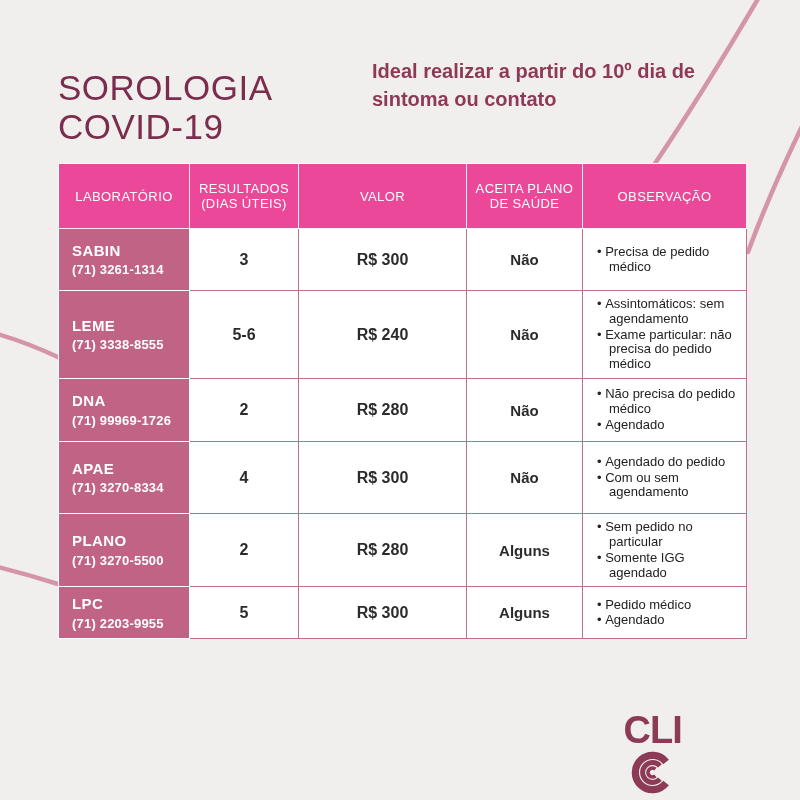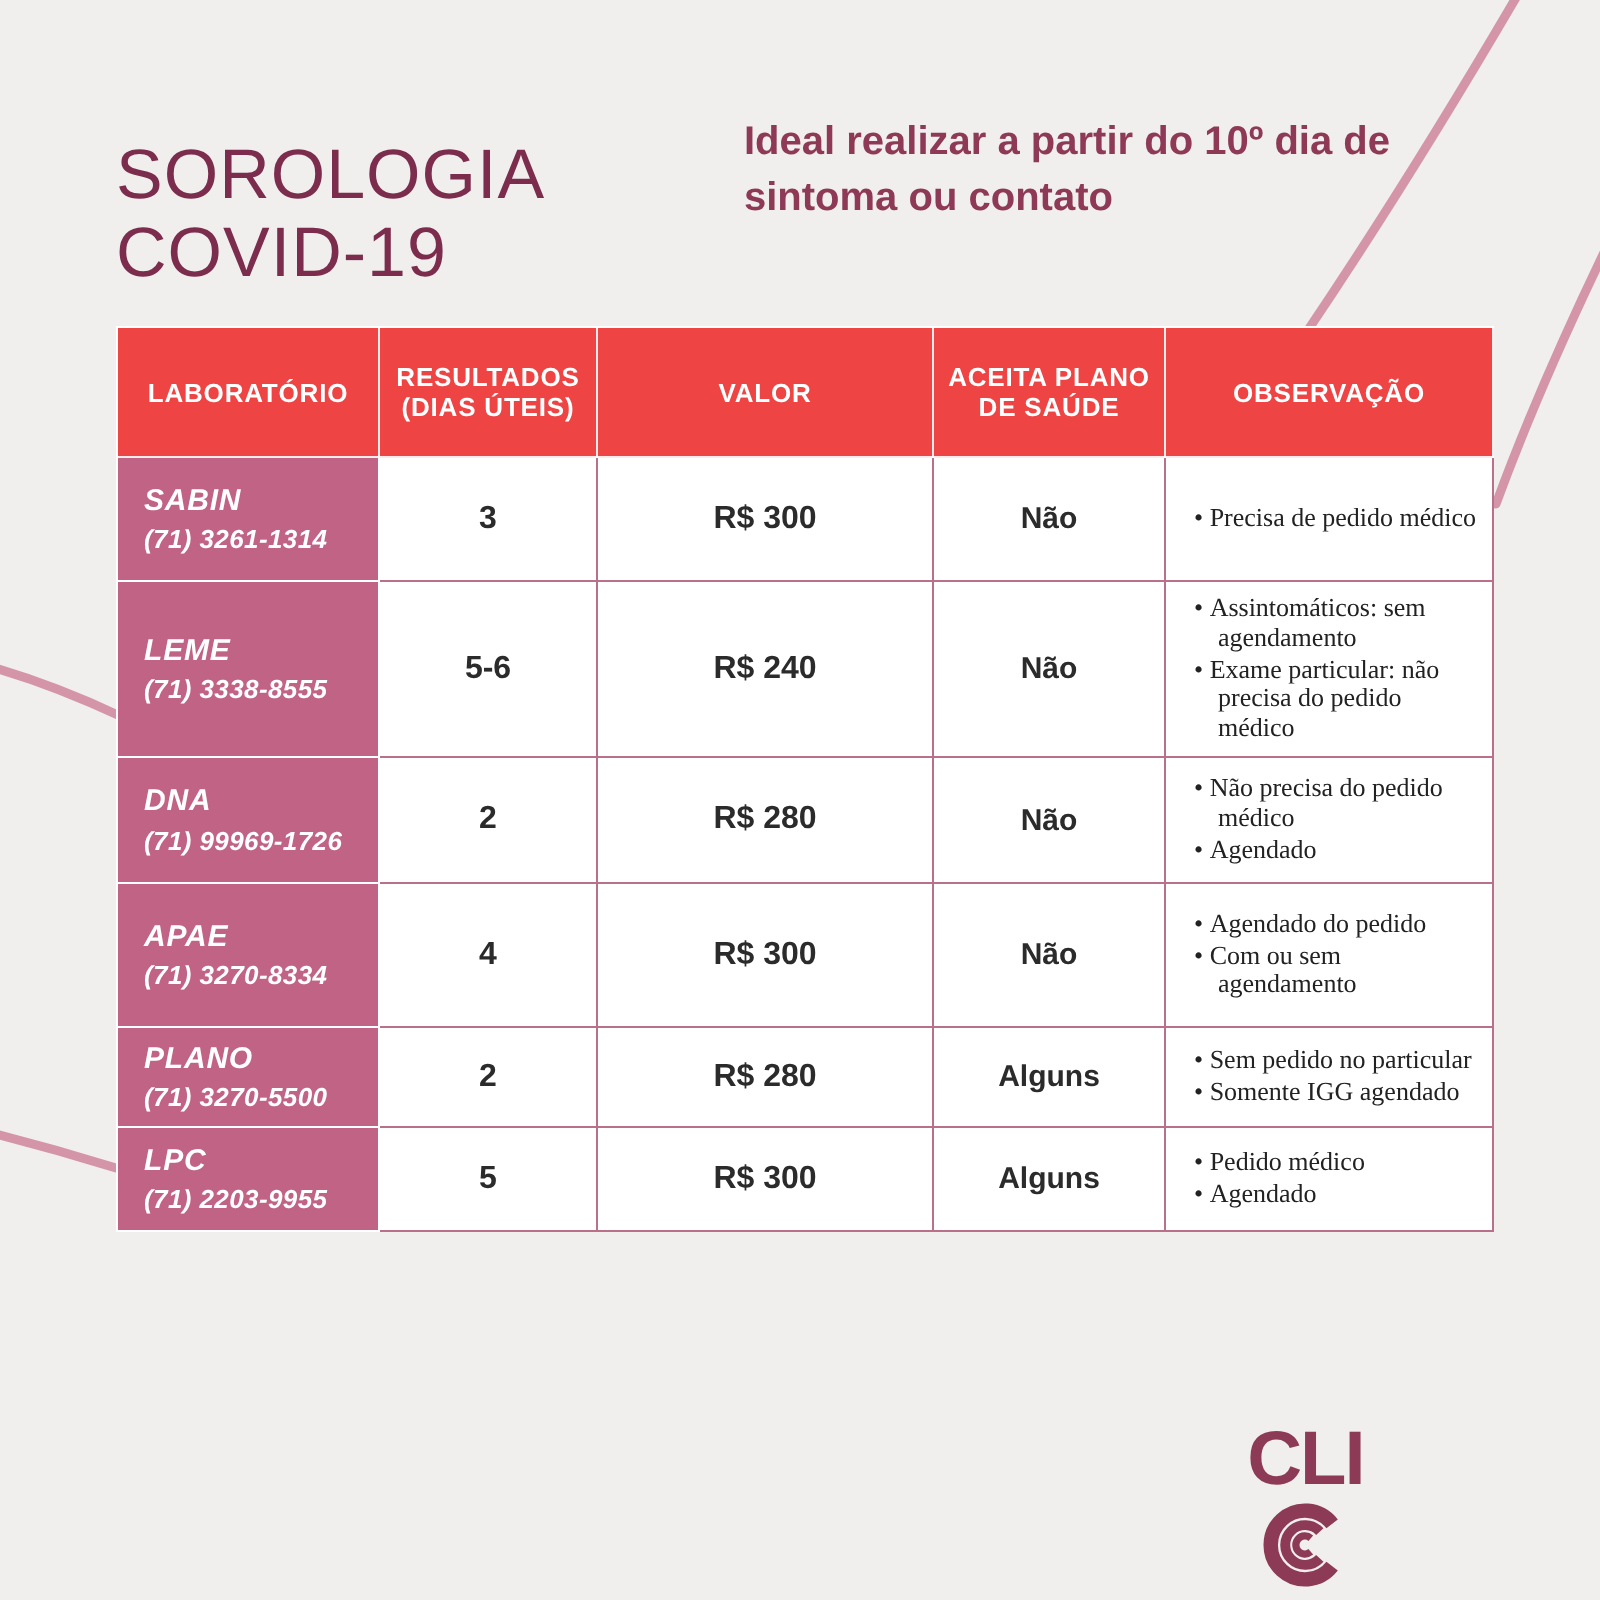--- a/index.html
+++ b/index.html
@@ -22,50 +22,50 @@
   .subtitle {
     position: absolute; left: 372px; top: 57px; width: 362px; z-index: 1;
     color: #8e3a57; font-size: 20px; font-weight: bold; line-height: 1.42;
   }
 
   table.labs {
     position: absolute; left: 58px; top: 163px; width: 688px; z-index: 1;
     border-collapse: collapse; table-layout: fixed; background: #fff;
   }
   thead th {
-    background: #ef4444; color: #ffffff;
-    font-size: 13px; font-weight: bold; letter-spacing: 0.4px;
+    background: #ec4899; color: #ffffff;
+    font-size: 13px; font-weight: normal; letter-spacing: 0.4px;
     text-align: center; vertical-align: middle;
     border: 1px solid rgba(255,255,255,0.9);
     padding: 6px 6px; height: 65px;
   }
   tbody tr:nth-child(1) { height: 62px; }
   tbody tr:nth-child(2) { height: 87px; }
   tbody tr:nth-child(3) { height: 63px; }
   tbody tr:nth-child(4) { height: 72px; }
   tbody tr:nth-child(5) { height: 50px; }
   tbody tr:nth-child(6) { height: 52px; }
   tbody tr:nth-child(7) { height: 51px; }
 
   tbody th.lab {
     background: #c06385; color: #ffffff; text-align: left;
     padding: 6px 8px 6px 13px; border: 1px solid #ffffff;
-    vertical-align: middle; font-weight: bold; font-style: italic;
+    vertical-align: middle; font-weight: bold;
   }
   .lab-name { font-size: 15px; letter-spacing: 0.4px; line-height: 1.25; }
   .lab-phone { font-size: 13px; letter-spacing: 0.2px; margin-top: 2px; }
 
   tbody td {
     background: #ffffff; border: 1px solid #b9708a;
     color: #2b2b2b; vertical-align: middle; padding: 4px 6px;
   }
   td.days, td.price { text-align: center; font-weight: bold; font-size: 16px; }
   td.ins { text-align: center; font-weight: bold; font-size: 15px; }
   td.obs { padding: 5px 5px 5px 14px; }
-  td.obs ul { margin: 0; padding: 0; list-style: none; font-size: 13px; line-height: 1.14; color: #222; font-family: Liberation Serif, serif; }
+  td.obs ul { margin: 0; padding: 0; list-style: none; font-size: 13px; line-height: 1.14; color: #222; }
   td.obs li { padding-left: 12px; text-indent: -12px; margin: 1px 0; }
   td.obs li::before { content: "\2022\00a0"; }
 
   .logo {
     position: absolute; right: 53px; top: 711px; z-index: 1;
     color: #8d3a57; text-align: center;
   }
   .logo-row { display: flex; align-items: center; justify-content: center; flex-direction: column; }
   .logo-letters { font-size: 38px; font-weight: bold; letter-spacing: -1px; line-height: 1; }
   .ring-svg { width: 47px; height: 47px; margin: 0 1px; display: block; }

